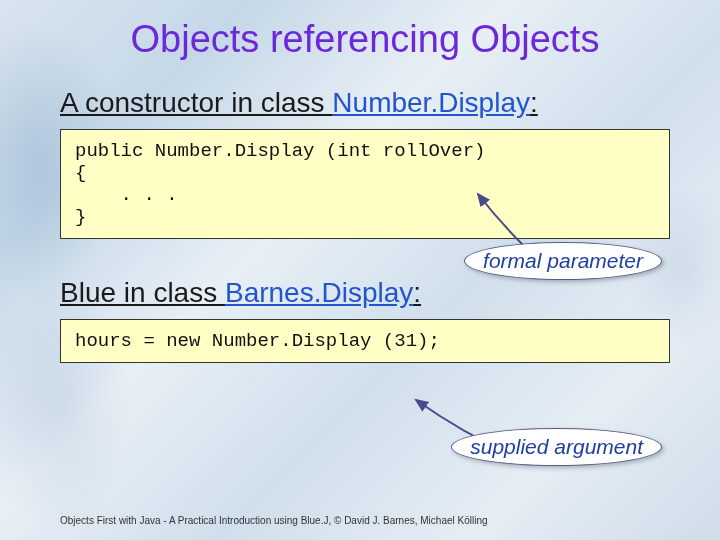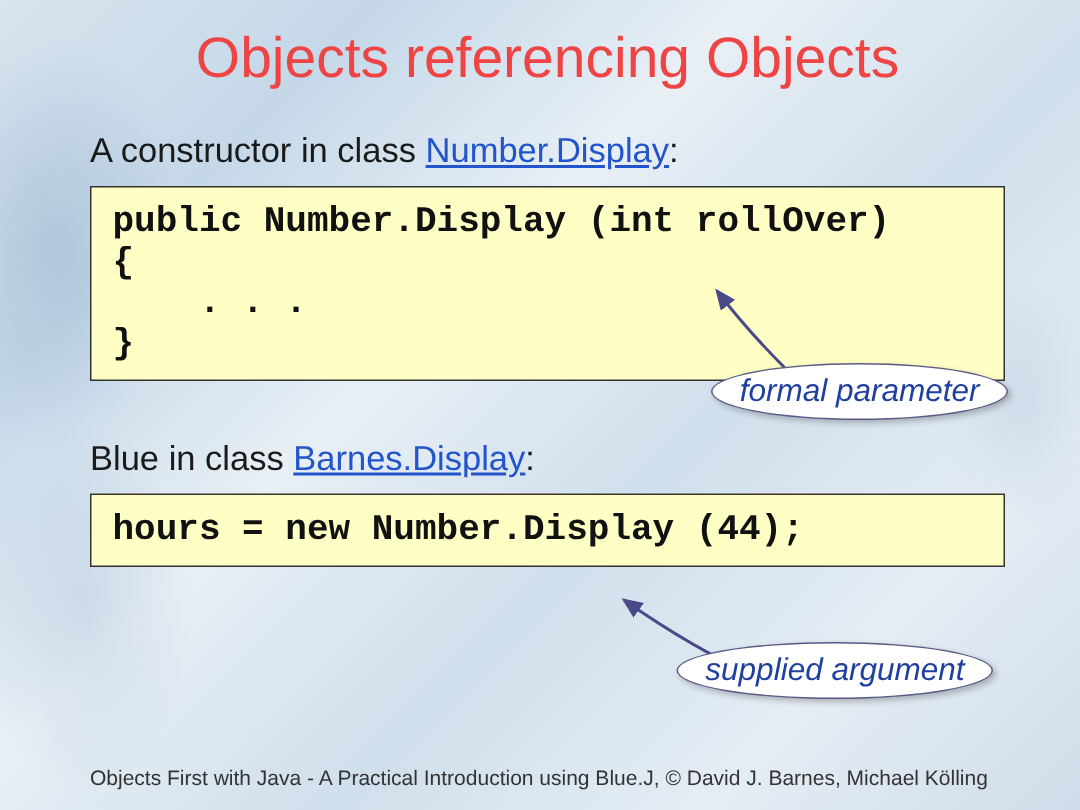--- a/index.html
+++ b/index.html
@@ -21,69 +21,70 @@
   }
   .slide {
     position: relative;
     width: 100%;
     height: 100%;
     padding: 18px 50px 0 60px;
   }
   .title {
     font-size: 38px;
     font-weight: normal;
-    color: #ef4444;
+    color: #6d28d9;
     text-align: center;
     margin-bottom: 26px;
     font-family: Verdana, Geneva, sans-serif;
   }
   .body-text {
-    font-size: 23px;
+    font-size: 28px;
     color: #1a1a1a;
     font-family: "Trebuchet MS", Verdana, sans-serif;
     margin-bottom: 10px;
+    text-decoration: underline;
   }
   .class-name {
     color: #2255cc;
     text-decoration: underline;
   }
   .code-box {
     background: #ffffc5;
     border: 1.5px solid #333;
     padding: 10px 14px;
     font-family: "Courier New", monospace;
-    font-size: 24px;
-    font-weight: bold;
+    font-size: 19px;
+    font-weight: normal;
     color: #111;
     white-space: pre;
     position: relative;
     margin-bottom: 8px;
   }
   .code-box.small { min-height: 110px; }
   .callout {
     position: absolute;
     background: #fff;
     border: 1.5px solid #5a5a88;
     border-radius: 50%;
     padding: 6px 18px;
     font-family: "Trebuchet MS", Verdana, sans-serif;
     font-style: italic;
     font-size: 21px;
     color: #2040a0;
     box-shadow: 2px 2px 4px rgba(0,0,0,0.25);
     white-space: nowrap;
   }
-  .callout1 { right: 48px; top: 242px; }
+  .callout1 { right: 58px; top: 242px; }
   .callout2 { right: 58px; top: 428px; }
   .footer {
     position: absolute;
     bottom: 14px;
     left: 60px;
     right: 50px;
-    font-size: 14px;
+    font-size: 10px;
     color: #333;
     font-family: Arial, sans-serif;
   }
   svg.arrow {
     position: absolute;
     overflow: visible;
     pointer-events: none;
   }
 </style>
 </head>
@@ -112,21 +113,21 @@
     </defs>
     <path d="M 55 55 Q 30 30 10 4" stroke="#4a4a88" stroke-width="2" fill="none" marker-end="url(#ah1)"></path>
   </svg>
 
   <div style="height:30px"></div>
 
   <p class="body-text">
     <span>Blue in class </span><span class="class-name">Barnes.Display</span><span>:</span>
   </p>
 
-  <div class="code-box"><span>hours = new Number.Display (44);</span></div>
+  <div class="code-box"><span>hours = new Number.Display (31);</span></div>
 
   <svg class="arrow" style="left:408px; top:398px;" width="120" height="60">
     <defs>
       <marker id="ah2" markerWidth="8" markerHeight="8" refX="6" refY="3" orient="auto">
         <path d="M0,0 L7,3 L0,6 Z" fill="#4a4a88"></path>
       </marker>
     </defs>
     <path d="M 100 55 Q 55 35 8 2" stroke="#4a4a88" stroke-width="2" fill="none" marker-end="url(#ah2)"></path>
   </svg>
 

